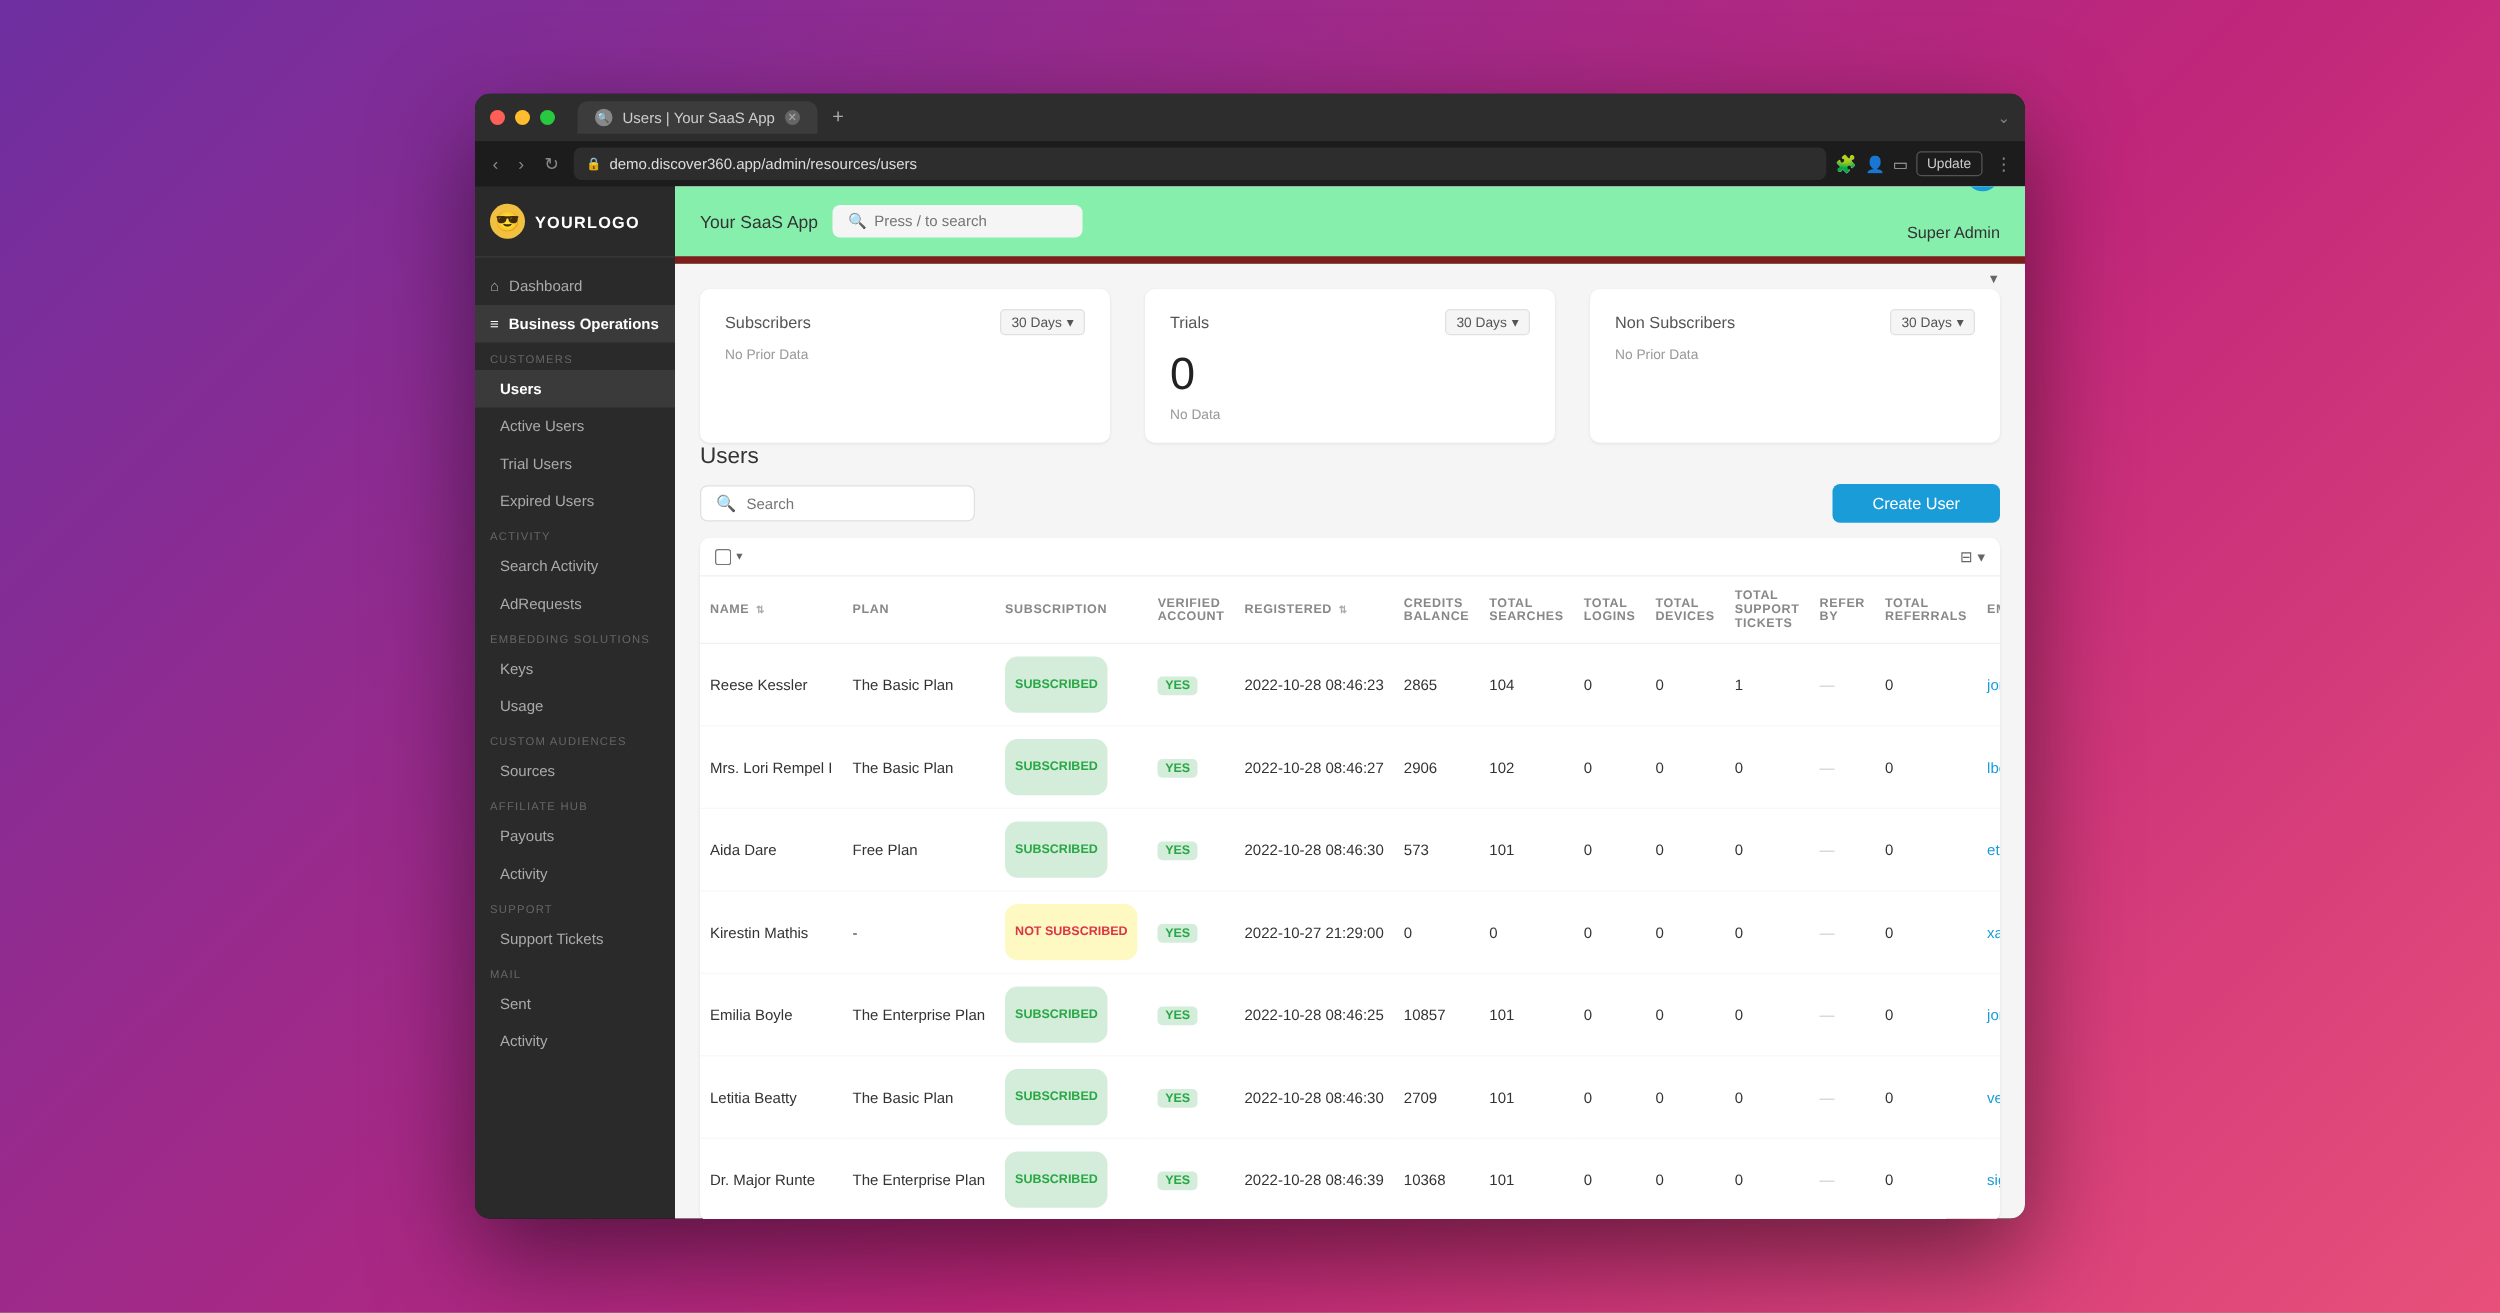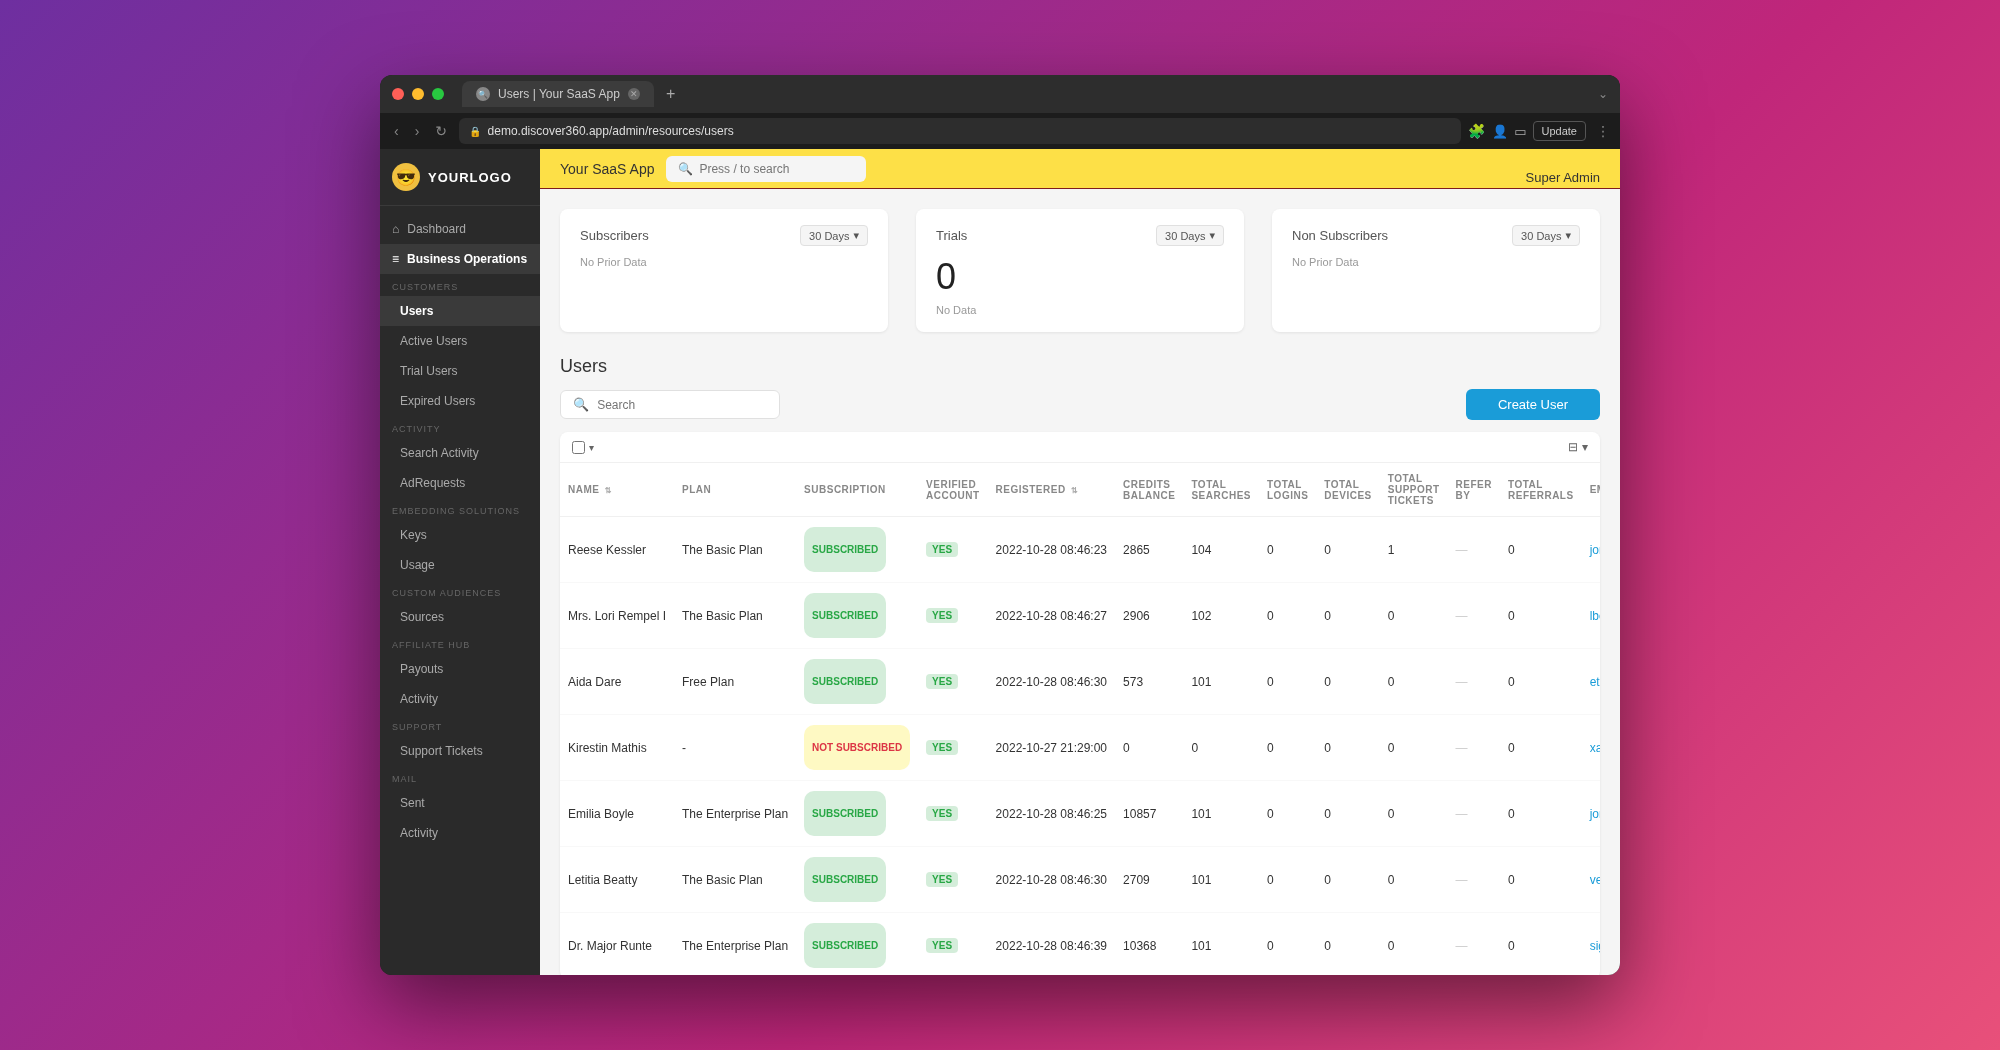--- a/index.html
+++ b/index.html
@@ -30,34 +30,34 @@
     .logo-icon { width: 28px; height: 28px; background: #f0c040; border-radius: 50%; display:flex; align-items:center; justify-content:center; font-size:16px; }
     .logo-text { color: #fff; font-weight: 700; font-size: 13px; letter-spacing: 1px; }
     .sidebar-nav { padding: 8px 0; }
     .nav-item { display: flex; align-items: center; gap: 8px; padding: 8px 12px; color: #aaa; font-size: 12px; cursor: pointer; }
     .nav-section-label { padding: 8px 12px 4px; font-size: 9px; color: #666; text-transform: uppercase; letter-spacing: 1px; }
     .nav-item-indent { padding-left: 20px; }
     .nav-item.active-page { color: #fff; background: #3a3a3a; font-weight: 600; }
 
     
     .main { flex: 1; display: flex; flex-direction: column; background: #f5f5f5; overflow: hidden; }
-    .topbar { background: #fde047; height: 40px; display: flex; align-items: center; padding: 0 20px; border-bottom: 1px solid #7f1d1d; gap: 12px; flex-shrink: 0; }
+    .topbar { background: #86efac; height: 62px; display: flex; align-items: center; padding: 0 20px; border-bottom: 6px solid #7f1d1d; gap: 12px; flex-shrink: 0; }
     .topbar-appname { font-size: 14px; font-weight: 500; color: #333; }
     .topbar-search { display: flex; align-items: center; gap: 6px; background: #f5f5f5; border-radius: 6px; padding: 6px 12px; flex: 0 0 200px; }
     .topbar-search input { background: none; border: none; outline: none; font-size: 12px; color: #999; width: 100%; }
     .topbar-user { margin-left: auto; display: flex; align-items: flex-end; gap: 25px; flex-direction: column; }
     .topbar-avatar { width: 28px; height: 28px; background: #1a9cd8; border-radius: 50%; display:flex; align-items:center; justify-content:center; }
     .topbar-username { font-size: 13px; color: #333; }
     .topbar-chevron { color: #666; font-size: 10px; }
 
     
     .content { flex: 1; overflow-y: auto; padding: 20px; }
 
     
-    .stats-row { display: flex; gap: 28px; margin-bottom: 24px; }
+    .stats-row { display: flex; gap: 28px; }
     .stat-card { flex: 1; background: #fff; border-radius: 8px; padding: 16px 20px; box-shadow: 0 1px 3px rgba(0,0,0,0.08); }
     .stat-header { display: flex; align-items: center; justify-content: space-between; margin-bottom: 10px; }
     .stat-title { font-size: 13px; color: #555; font-weight: 500; }
     .stat-dropdown { background: #f5f5f5; border: 1px solid #e0e0e0; border-radius: 4px; font-size: 11px; color: #555; padding: 3px 8px; cursor: pointer; display:flex; align-items:center; gap:4px; }
     .stat-value { font-size: 36px; font-weight: 300; color: #222; margin-bottom: 6px; }
     .stat-subtitle { font-size: 11px; color: #999; }
 
     
     .section-title { font-size: 18px; font-weight: 500; color: #333; margin-bottom: 12px; }
     .table-toolbar { display: flex; align-items: center; justify-content: space-between; margin-bottom: 12px; }

